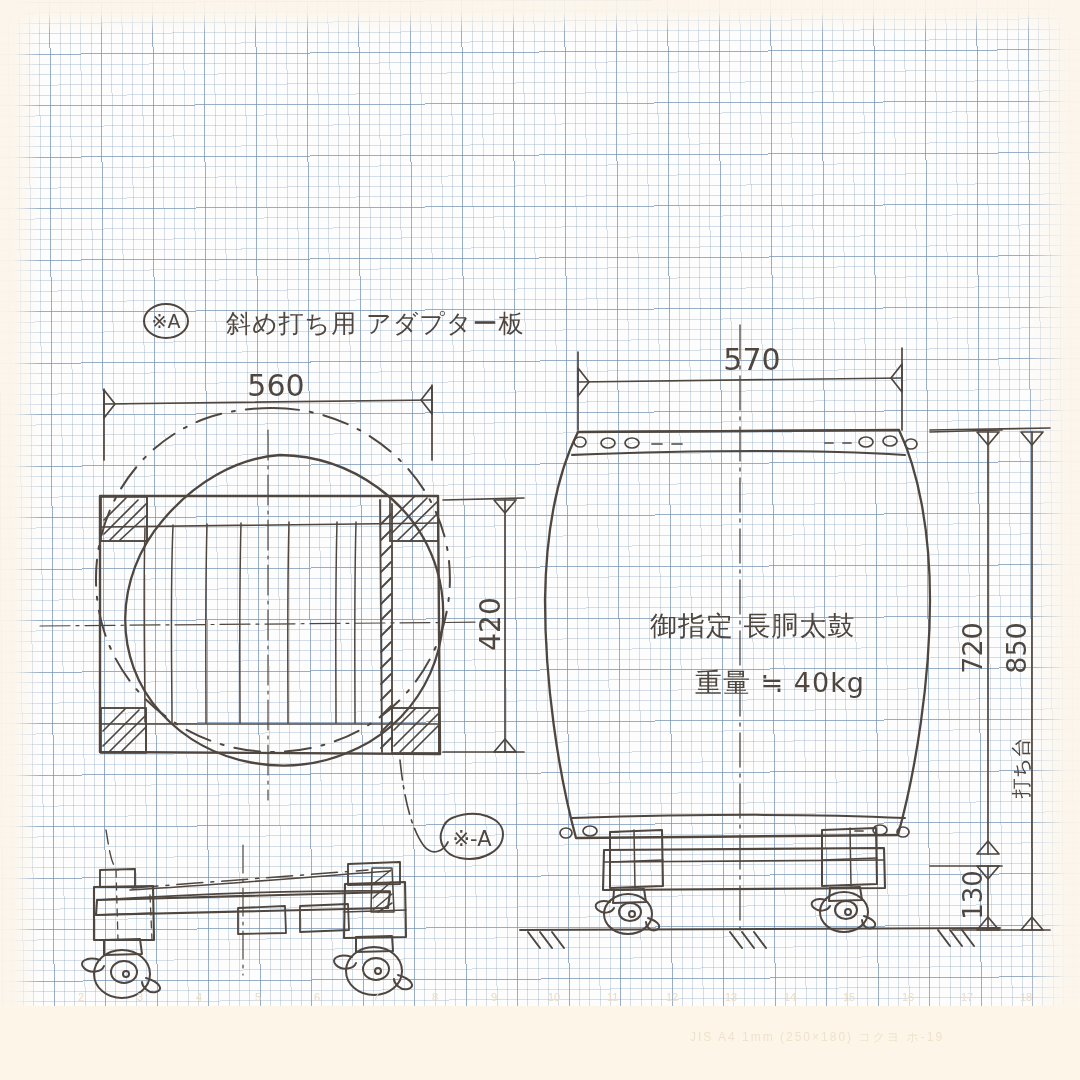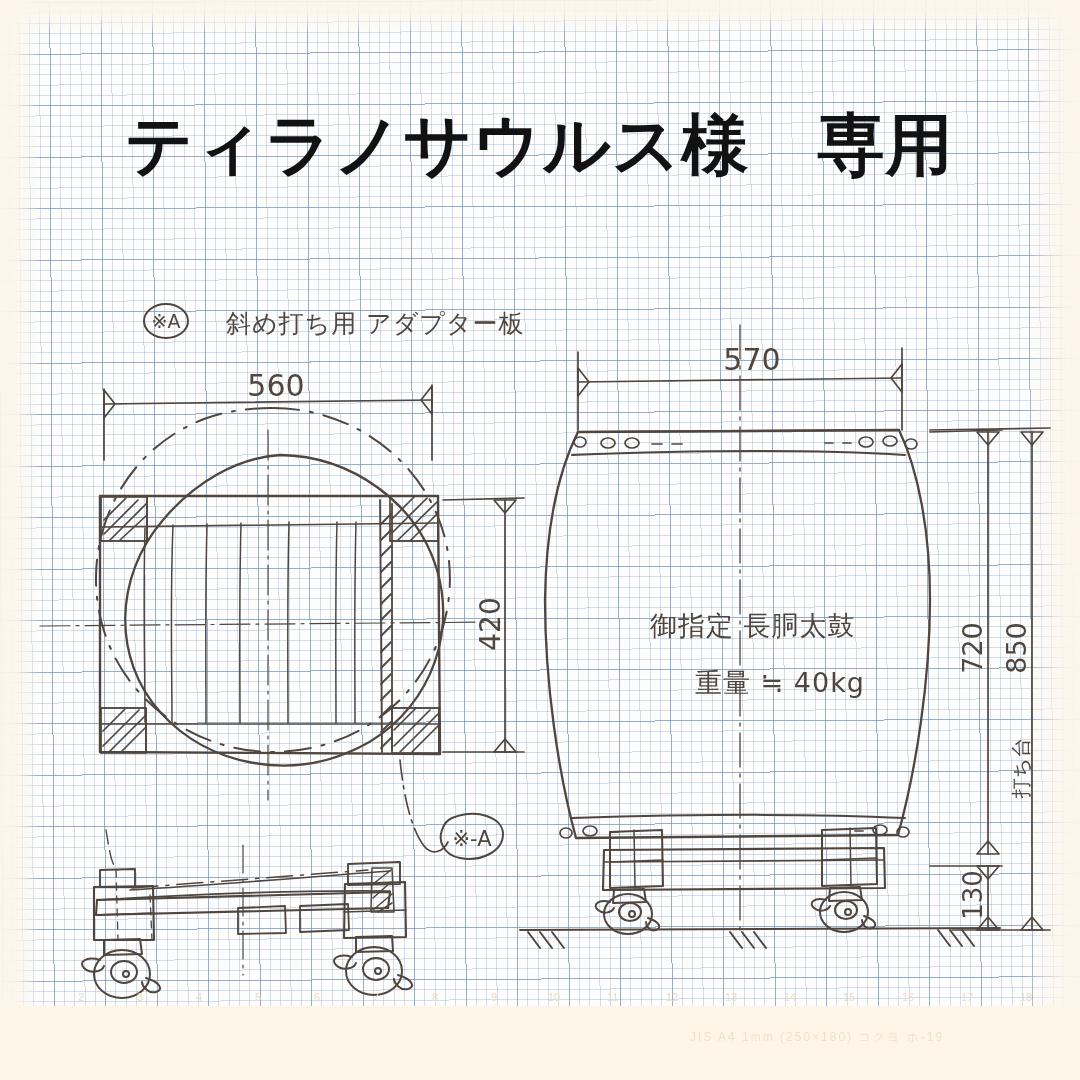--- a/index.html
+++ b/index.html
@@ -365,15 +365,14 @@
       <text class="ruler" x="784" y="1001">14</text>
       <text class="ruler" x="843" y="1001">15</text>
       <text class="ruler" x="902" y="1001">16</text>
       <text class="ruler" x="961" y="1001">17</text>
       <text class="ruler" x="1020" y="1001">18</text>
     </g>
 
     <text class="footnote" x="690" y="1041">JIS A4   1mm (250×180)    コクヨ   ホ-19</text>
   </svg>
 
-  <div id="title">ティラノサウルス様　専用</div>
 
 </div>
 
 </body></html>

